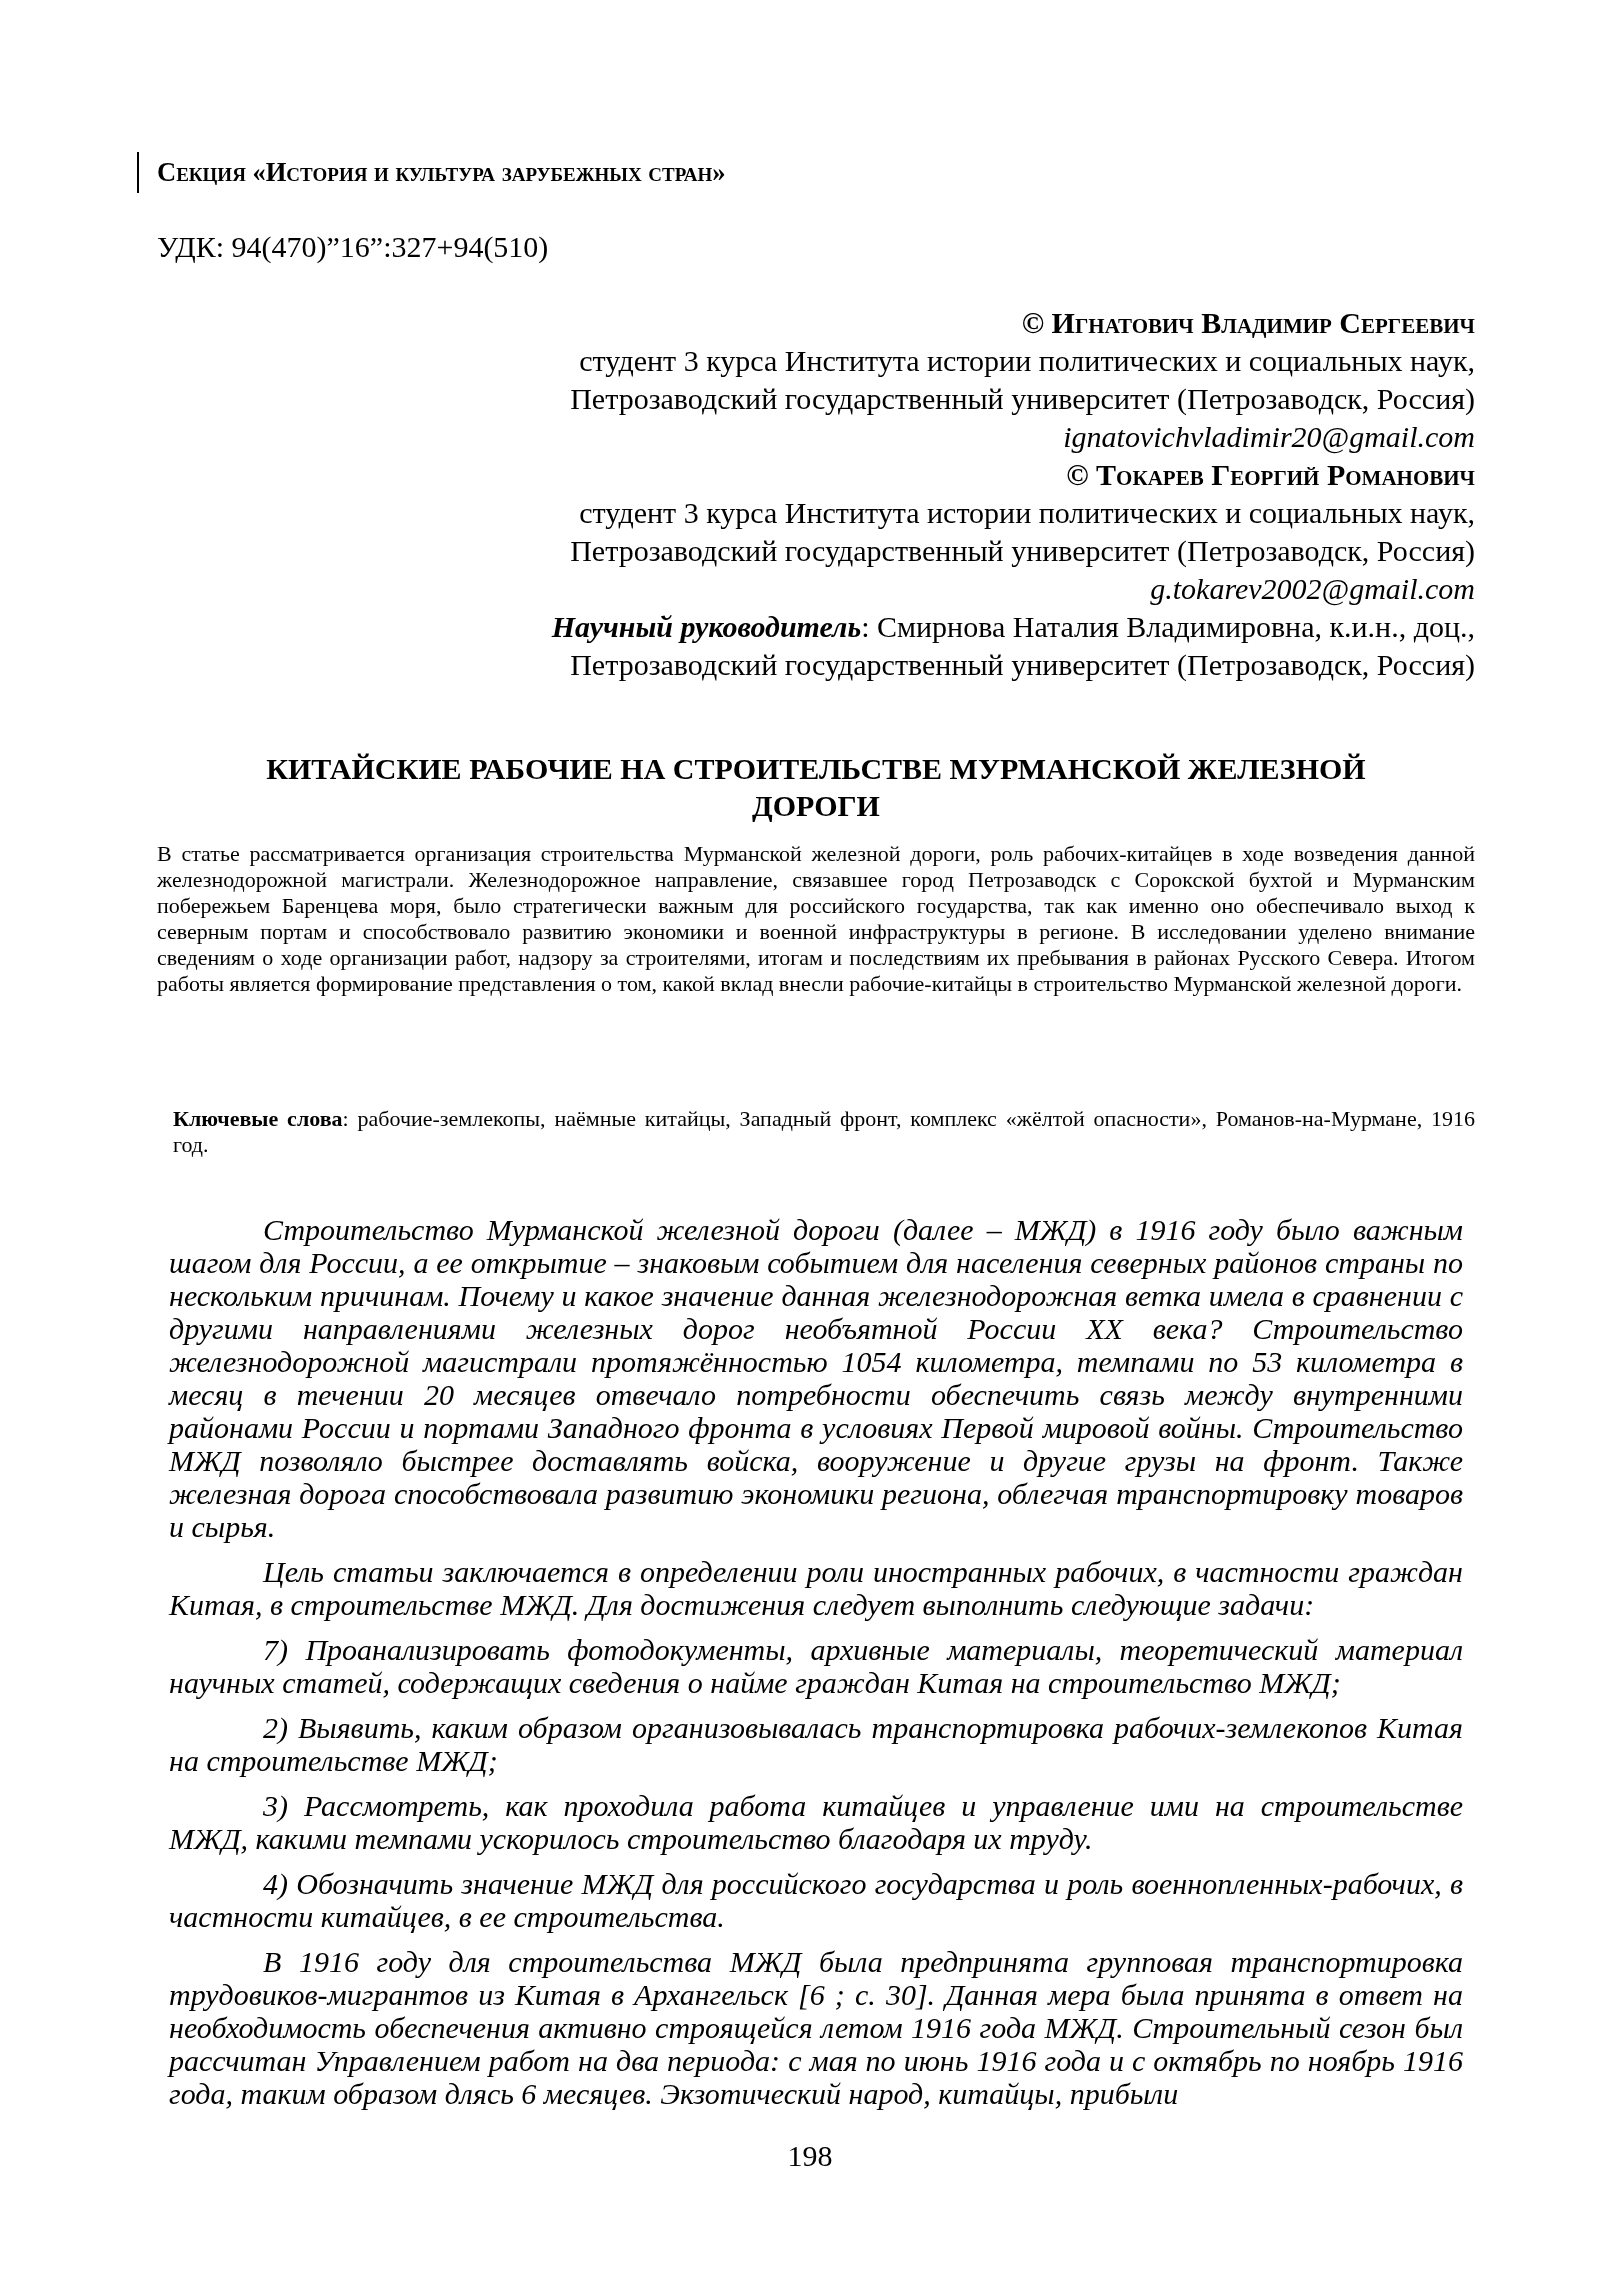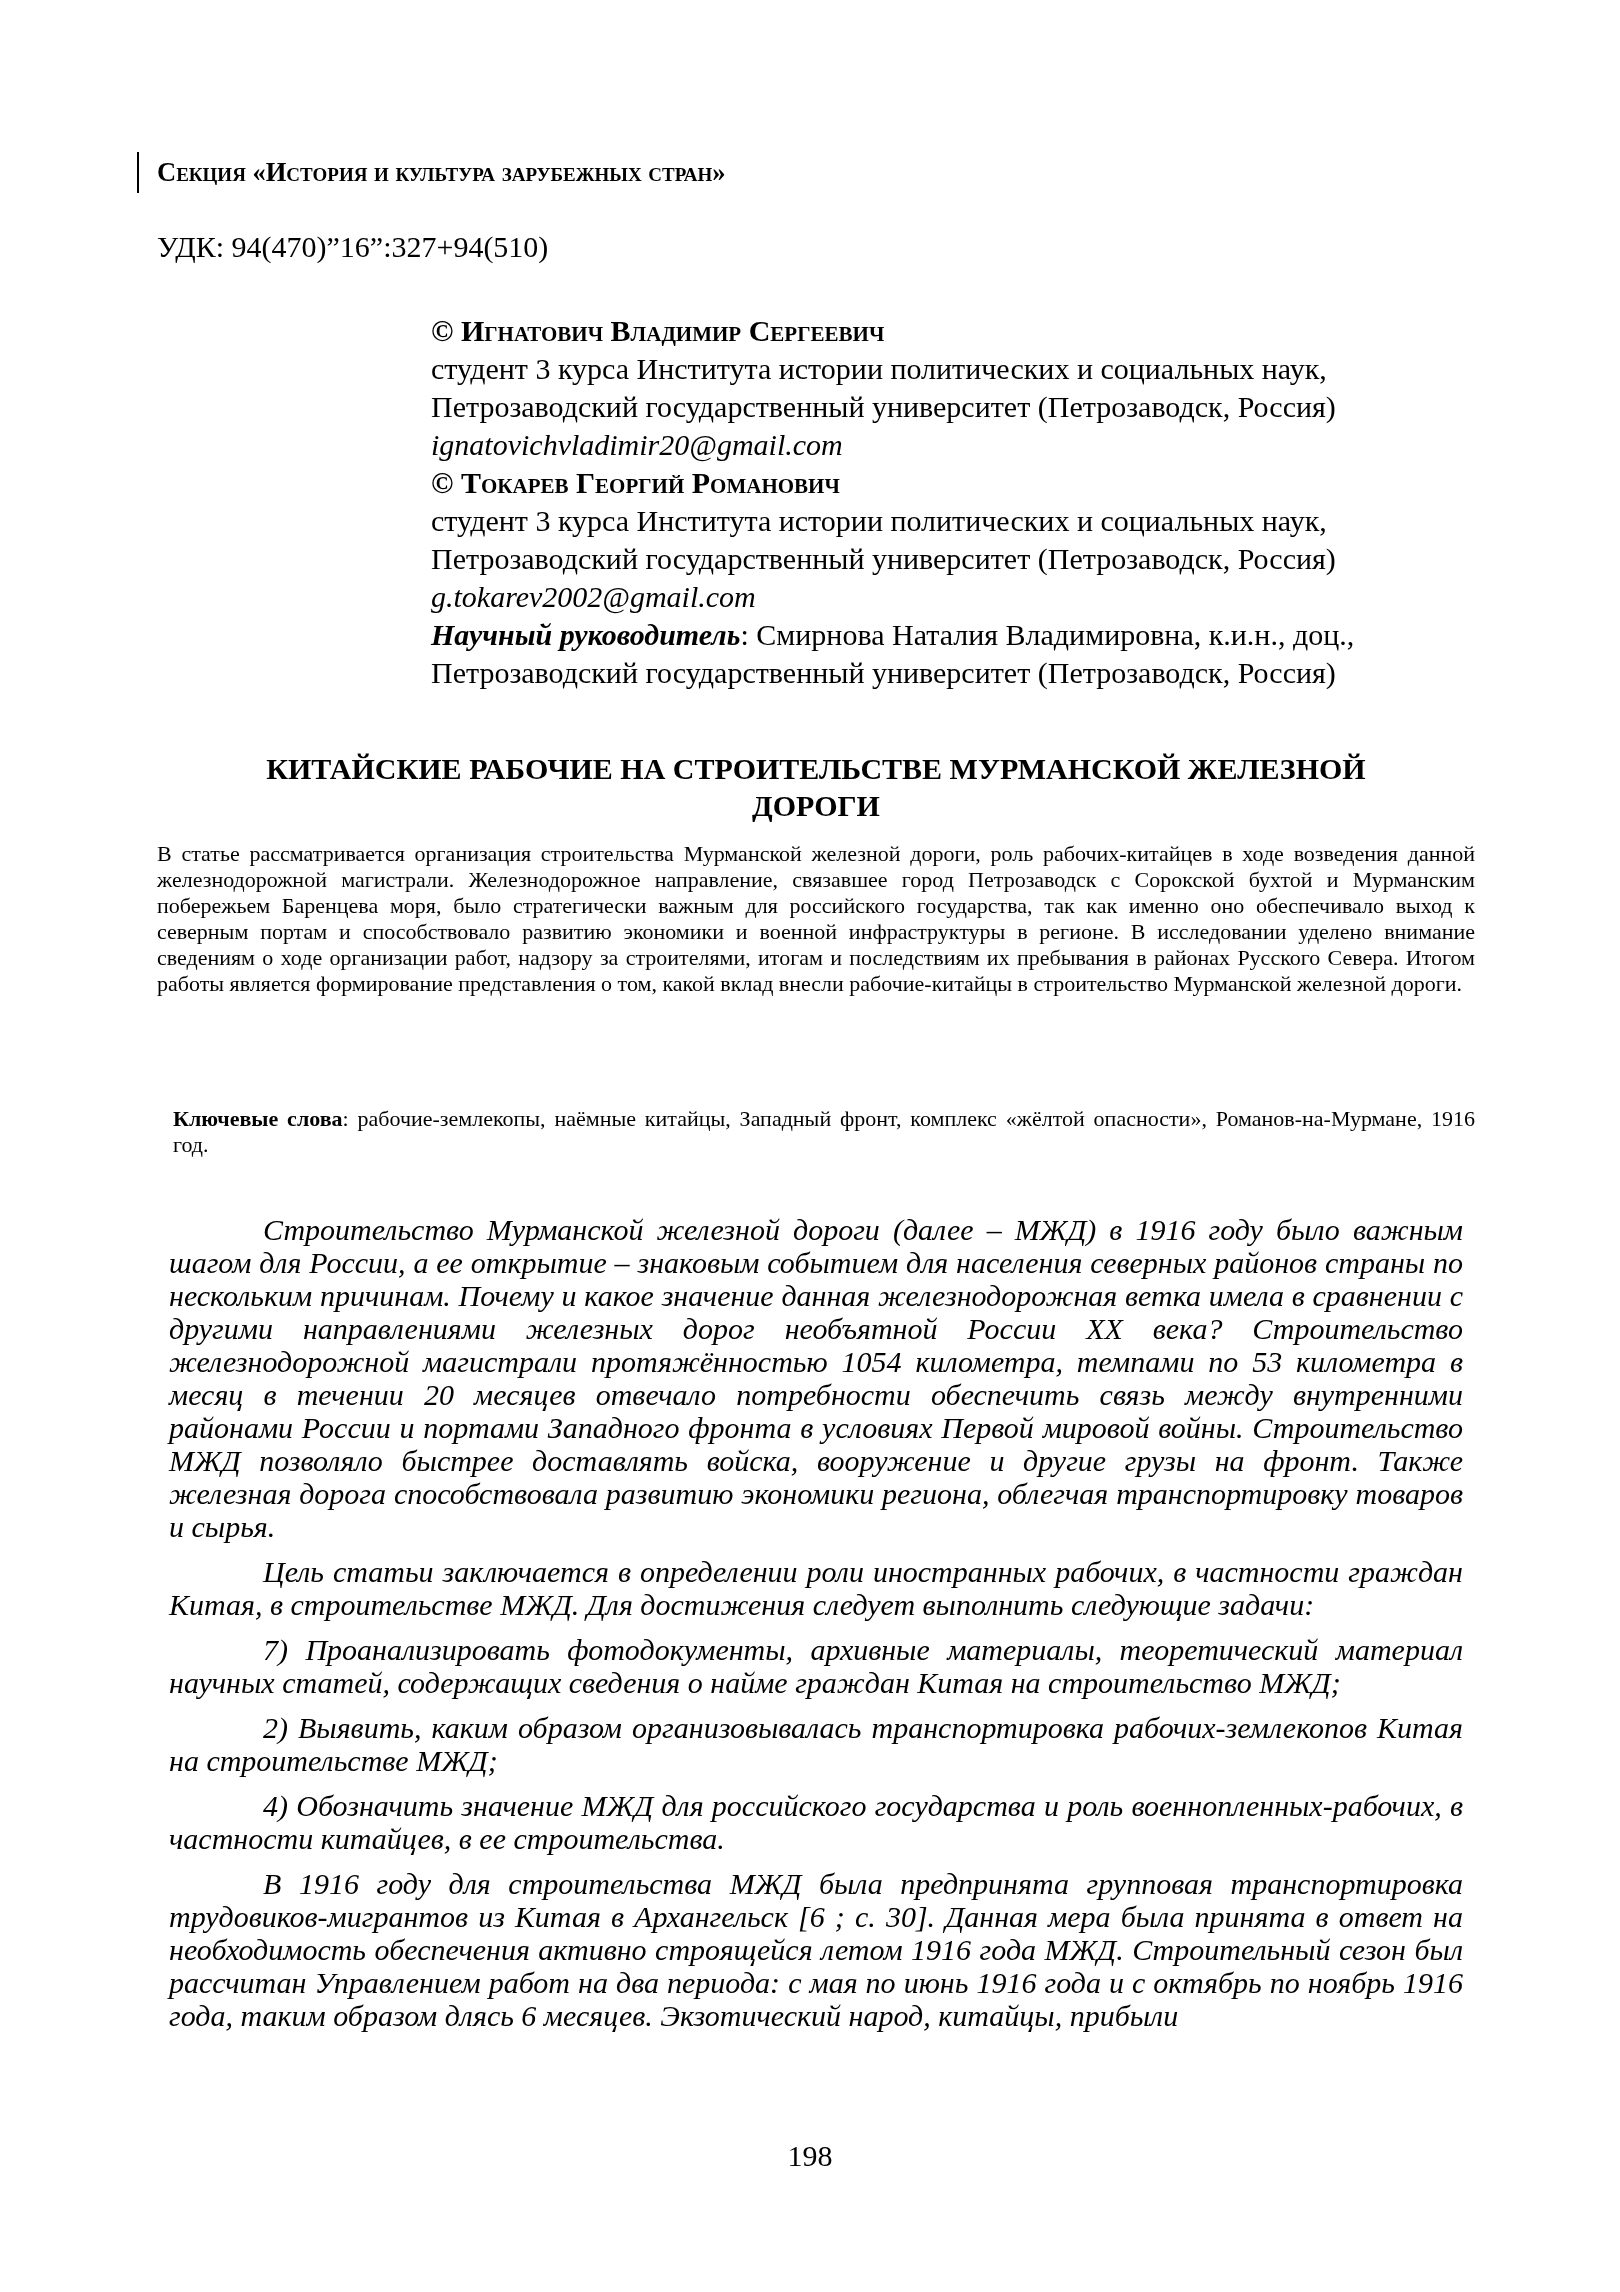--- a/index.html
+++ b/index.html
@@ -8,21 +8,21 @@
       font-family: "Liberation Serif", "DejaVu Serif", serif; color: #000;
     }
     .page { position: absolute; left: 0; top: 0; width: 1620px; height: 1631px; }
     .section-bar { position: absolute; left: 137px; top: 152px; width: 2px; height: 41px; background: #000; }
     .section-header {
       position: absolute; left: 157px; top: 157px;
       font-weight: bold; font-size: 26.5px; letter-spacing: 0;
       font-variant: small-caps;
     }
     .udk { position: absolute; left: 157px; top: 230px; font-size: 30px; }
-    .authors { position: absolute; left: 431px; right: 145px; top: 312px; font-size: 30px; line-height: 38px; }
+    .authors { position: absolute; left: 431px; right: 145px; top: 304px; text-align: right; font-size: 30px; line-height: 38px; }
     .author-name { font-weight: bold; font-variant: small-caps; }
     .email { font-style: italic; }
     .supervisor-label { font-weight: bold; font-style: italic; }
     .title {
       position: absolute; left: 157px; right: 145px; top: 723px;
       text-align: center; font-weight: bold; font-size: 30px; line-height: 37px; margin-top: 27px;
     }
     .abstract {
       position: absolute; left: 157px; right: 145px; top: 841px;
       font-size: 22px; line-height: 26px; text-align: justify;
@@ -72,19 +72,20 @@
 
   <div class="keywords">
     <b>Ключевые слова</b><span>: рабочие-землекопы, наёмные китайцы, Западный фронт, комплекс «жёлтой опасности», Романов-на-Мурмане, 1916 год.</span>
   </div>
 
   <div class="body-text">
     <p>Строительство Мурманской железной дороги (далее – МЖД) в 1916 году было важным шагом для России, а ее открытие – знаковым событием для населения северных районов страны по нескольким причинам. Почему и какое значение данная железнодорожная ветка имела в сравнении с другими направлениями железных дорог необъятной России XX века? Строительство железнодорожной магистрали протяжённостью 1054 километра, темпами по 53 километра в месяц в течении 20 месяцев отвечало потребности обеспечить связь между внутренними районами России и портами Западного фронта в условиях Первой мировой войны. Строительство МЖД позволяло быстрее доставлять войска, вооружение и другие грузы на фронт. Также железная дорога способствовала развитию экономики региона, облегчая транспортировку товаров и сырья.</p>
     <p>Цель статьи заключается в определении роли иностранных рабочих, в частности граждан Китая, в строительстве МЖД. Для достижения следует выполнить следующие задачи:</p>
     <p>7) Проанализировать фотодокументы, архивные материалы, теоретический материал научных статей, содержащих сведения о найме граждан Китая на строительство МЖД;</p>
     <p>2) Выявить, каким образом организовывалась транспортировка рабочих-землекопов Китая на строительстве МЖД;</p>
+    <p>3) Рассмотреть, как проходила работа китайцев и управление ими на строительстве МЖД, какими темпами ускорилось строительство благодаря их труду.</p>
     <p>4) Обозначить значение МЖД для российского государства и роль военнопленных-рабочих, в частности китайцев, в ее строительства.</p>
     <p>В 1916 году для строительства МЖД была предпринята групповая транспортировка трудовиков-мигрантов из Китая в Архангельск [6 ; с. 30]. Данная мера была принята в ответ на необходимость обеспечения активно строящейся летом 1916 года МЖД. Строительный сезон был рассчитан Управлением работ на два периода: с мая по июнь 1916 года и с октябрь по ноябрь 1916 года, таким образом длясь 6 месяцев. Экзотический народ, китайцы, прибыли</p>
   </div>
 
   <div class="page-number">198</div>
 </div>
 
 
 </body></html>

